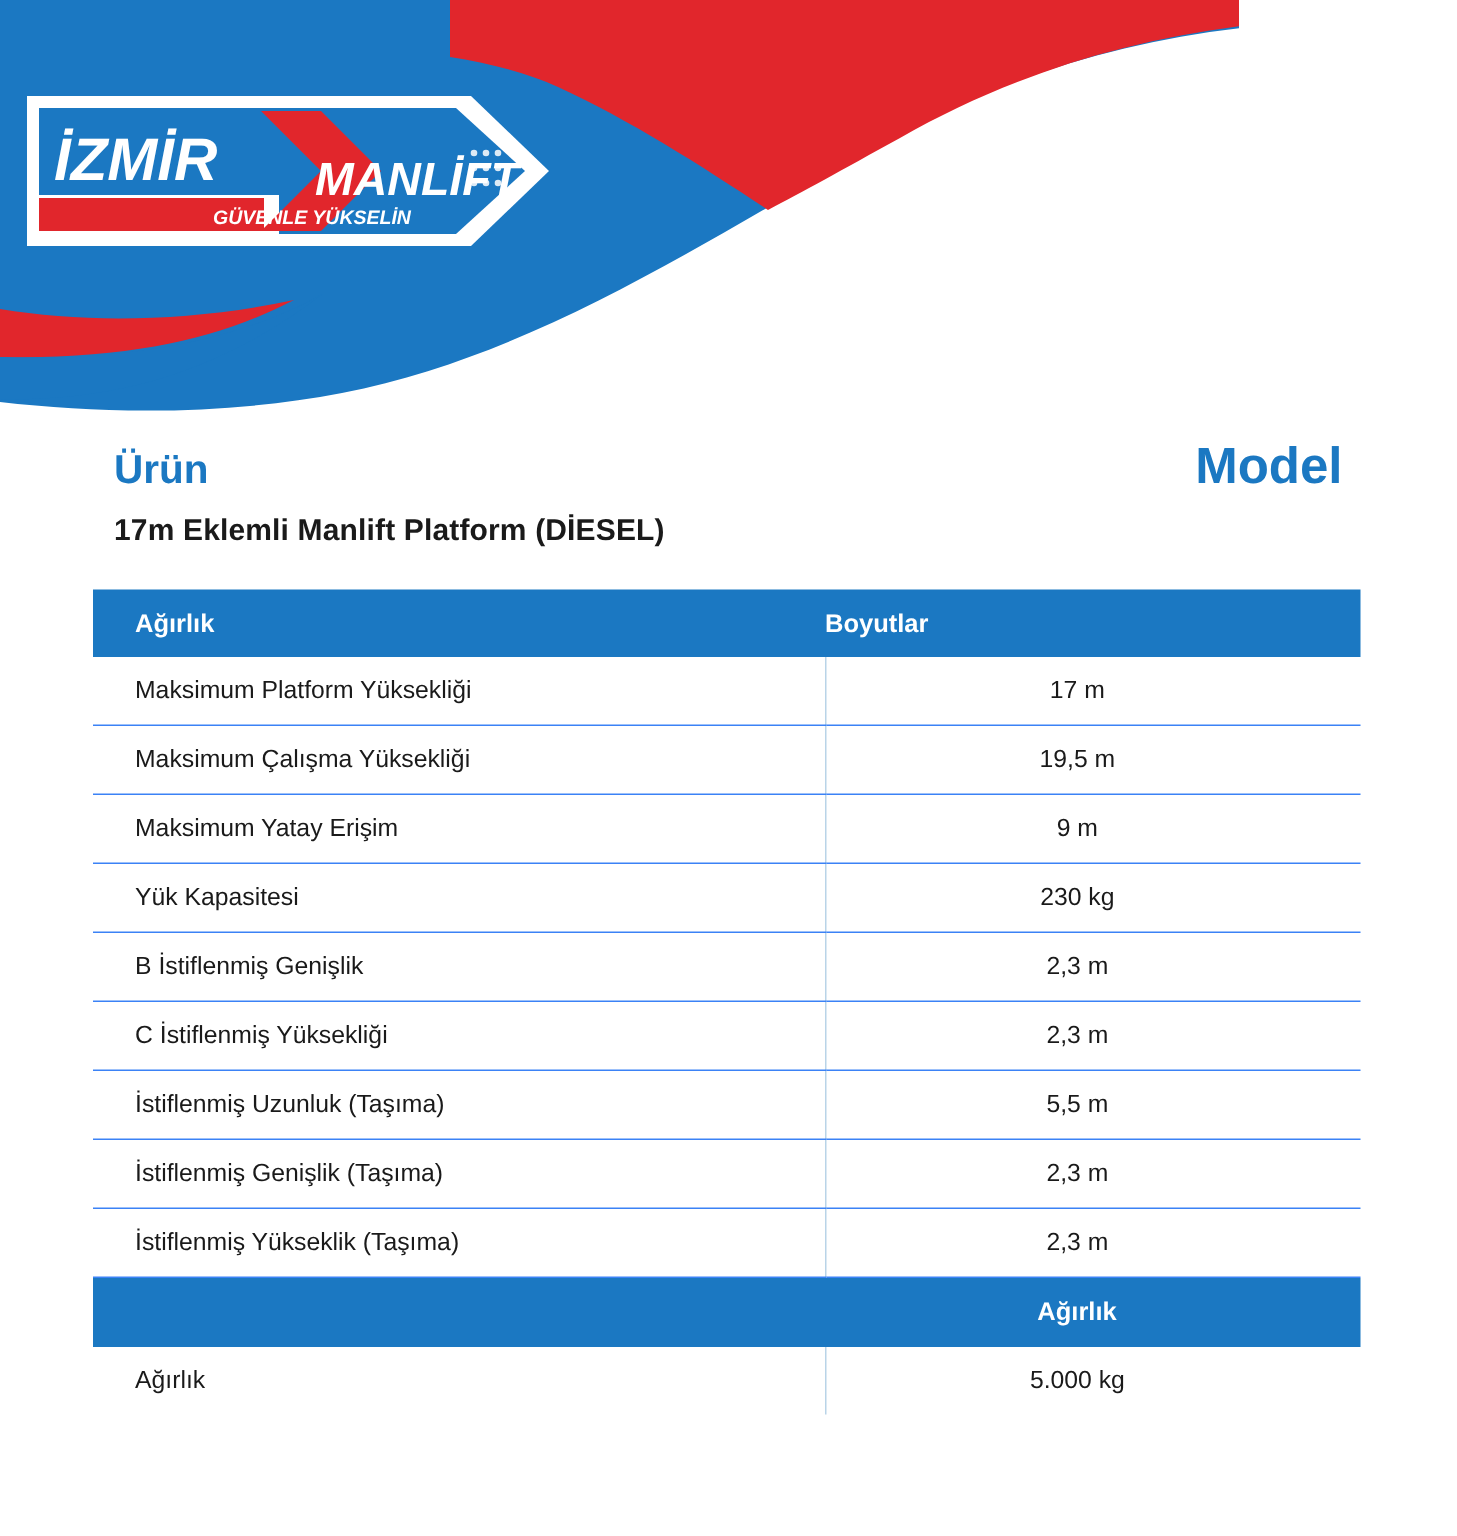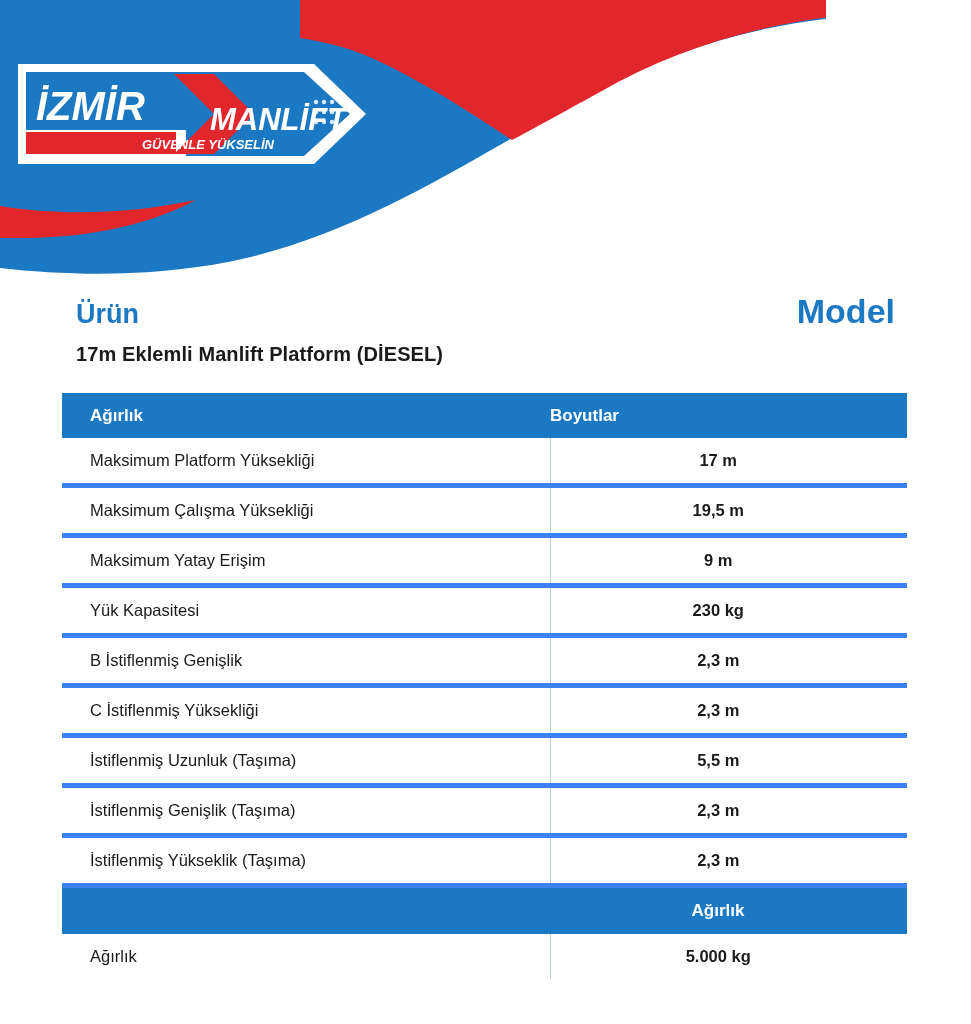--- a/index.html
+++ b/index.html
@@ -95,30 +95,30 @@
   }
   table.spec th.hdr-right {
     text-align: left;
     padding: 0;
   }
 
   table.spec td {
     font-size: 16.5px;
     color: #1a1a1a;
     height: 43px;
-    border-bottom: 5px solid #3b82f6;
+    border-bottom: 1px solid #3b82f6;
     vertical-align: middle;
   }
   table.spec td.name {
     padding-left: 28px;
     border-right: 1px solid #b9d4e8;
   }
   table.spec td.value {
     text-align: center;
-    font-weight: bold;
+    font-weight: normal;
     padding-right: 22px;
   }
   table.spec tr.first-row td { border-top: none; }
 
   
   table.spec tr.band td {
     background: #1b78c2;
     color: #ffffff;
     font-weight: bold;
     font-size: 17px;

